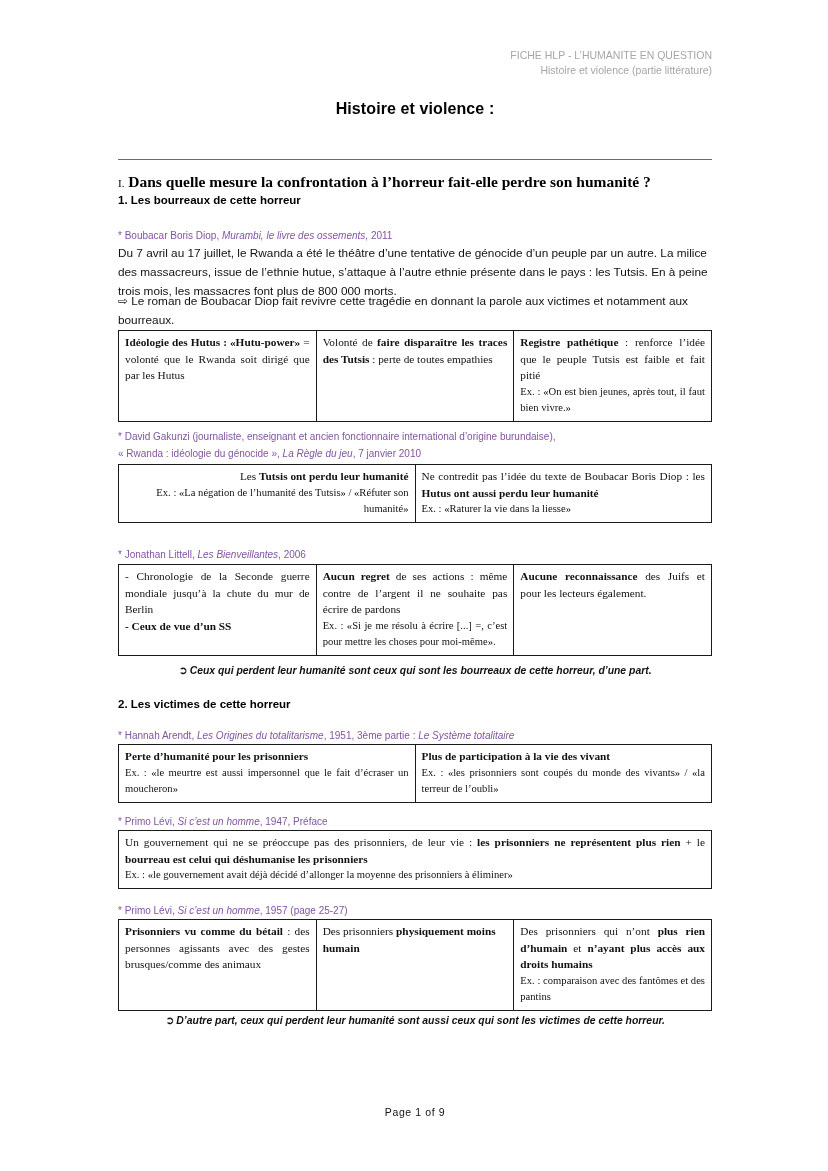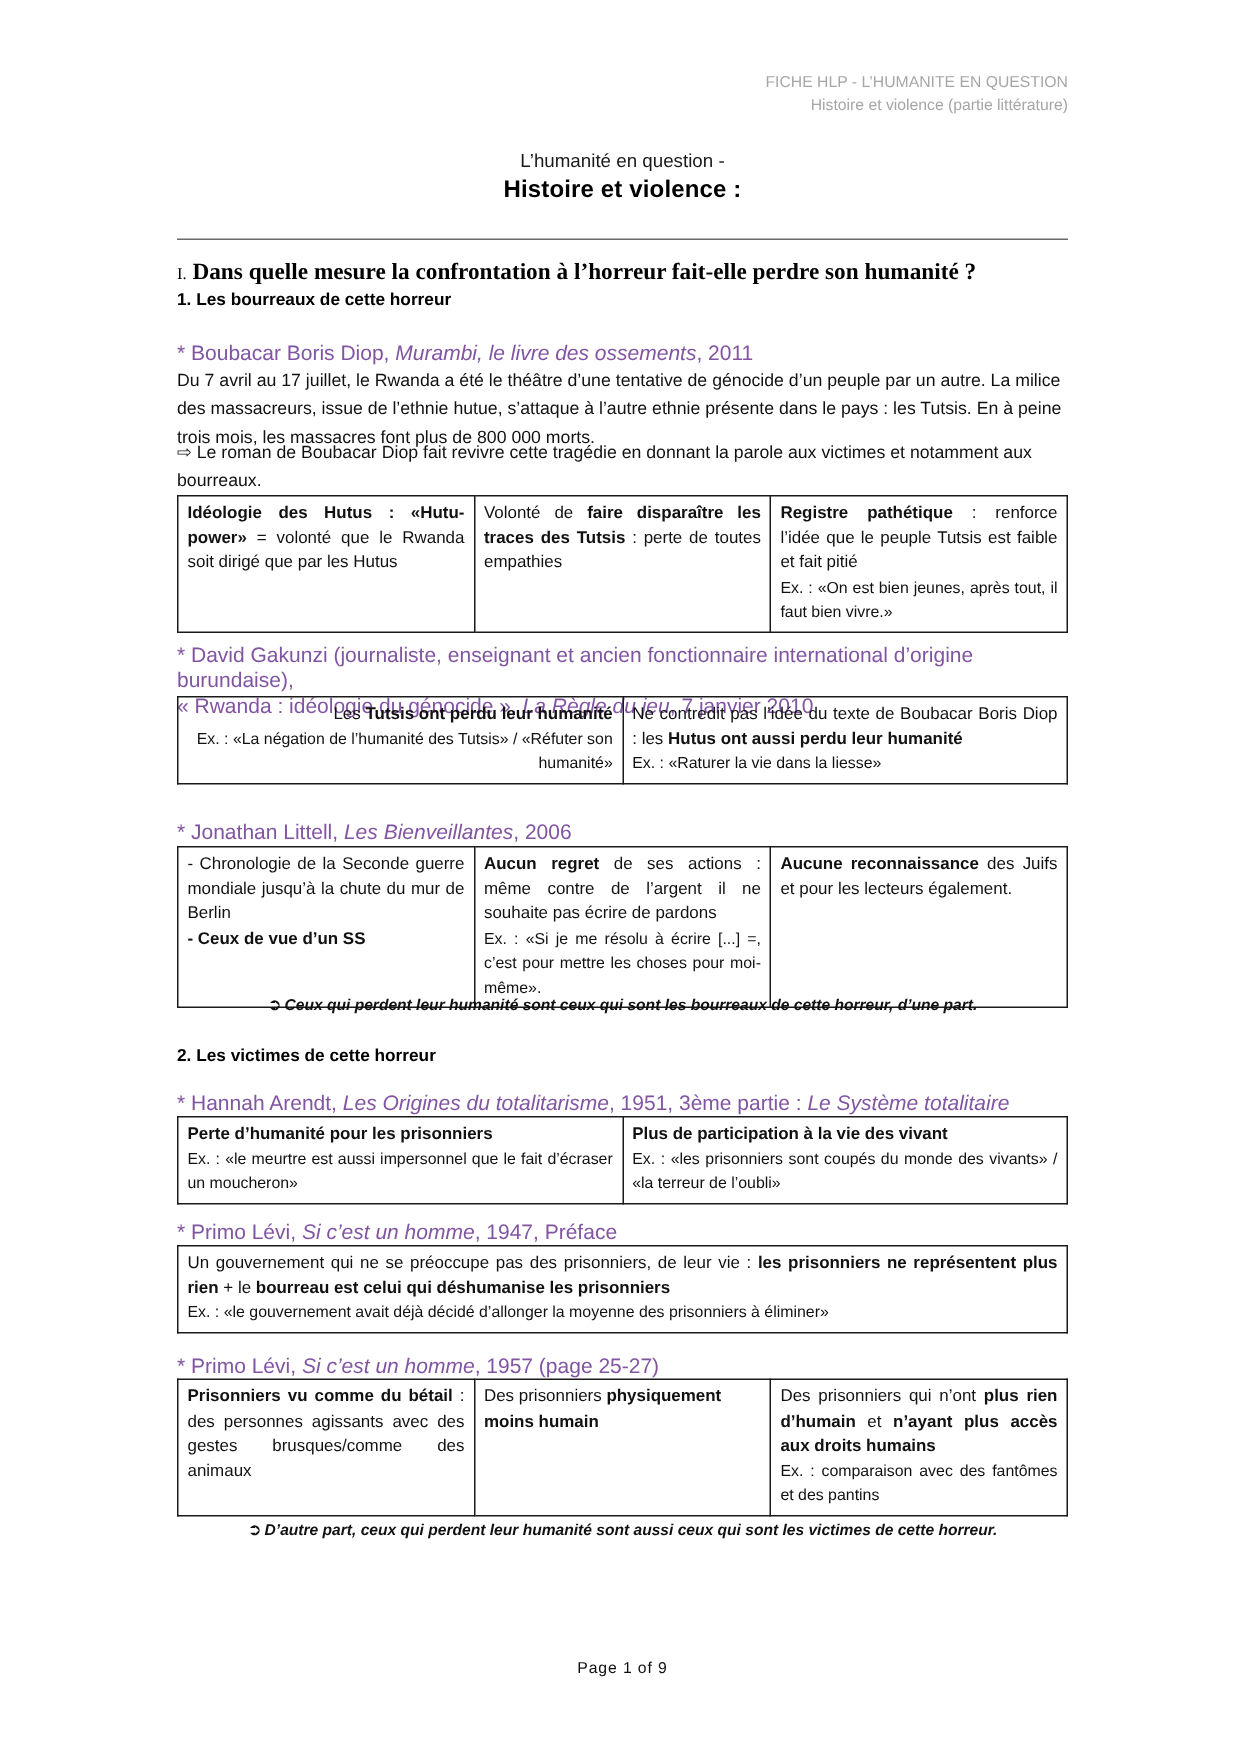--- a/index.html
+++ b/index.html
@@ -91,21 +91,21 @@
     font-weight: bold;
     line-height: 16px;
     color: #000;
   }
 
   
   .src {
     position: absolute;
     left: 0;
     width: 100%;
-    font-size: 14px;
+    font-size: 10px;
     line-height: 17px;
     color: #8255a3;
   }
   .src i { font-style: italic; }
 
   
   .para {
     position: absolute;
     left: 0;
     width: 100%;
@@ -124,20 +124,21 @@
   }
   .tbl td {
     border: 1.3px solid #1a1a1a;
     vertical-align: top;
     padding: 3px 6px 4px 6px;
     font-size: 11.3px;
     line-height: 16.5px;
     text-align: justify;
     text-justify: inter-word;
     color: #111;
+    font-family: Liberation Serif, serif;
   }
   .tbl td p { margin: 0; }
   .tbl b { font-weight: bold; }
   .small-ex { font-size: 10.6px; }
 
   
   .concl {
     position: absolute;
     left: 0;
     width: 100%;
@@ -172,21 +173,20 @@
 
 <div class="page">
   <div class="content">
 
     <div class="doc-header">
       <div>FICHE HLP - L’HUMANITE EN QUESTION</div>
       <div>Histoire et violence (partie littérature)</div>
     </div>
 
     <div class="title-block">
-      <div class="title-line1">L’humanité en question -</div>
       <div class="title-line2">Histoire et violence :</div>
     </div>
     <div class="title-rule"></div>
 
     <div class="h-roman" style="top:172px">
       <span class="numeral">I.</span>
       <span>Dans quelle mesure la confrontation à l’horreur fait-elle perdre son humanité ?</span>
     </div>
     <div class="h-sub" style="top:192px">1. Les bourreaux de cette horreur</div>
 

